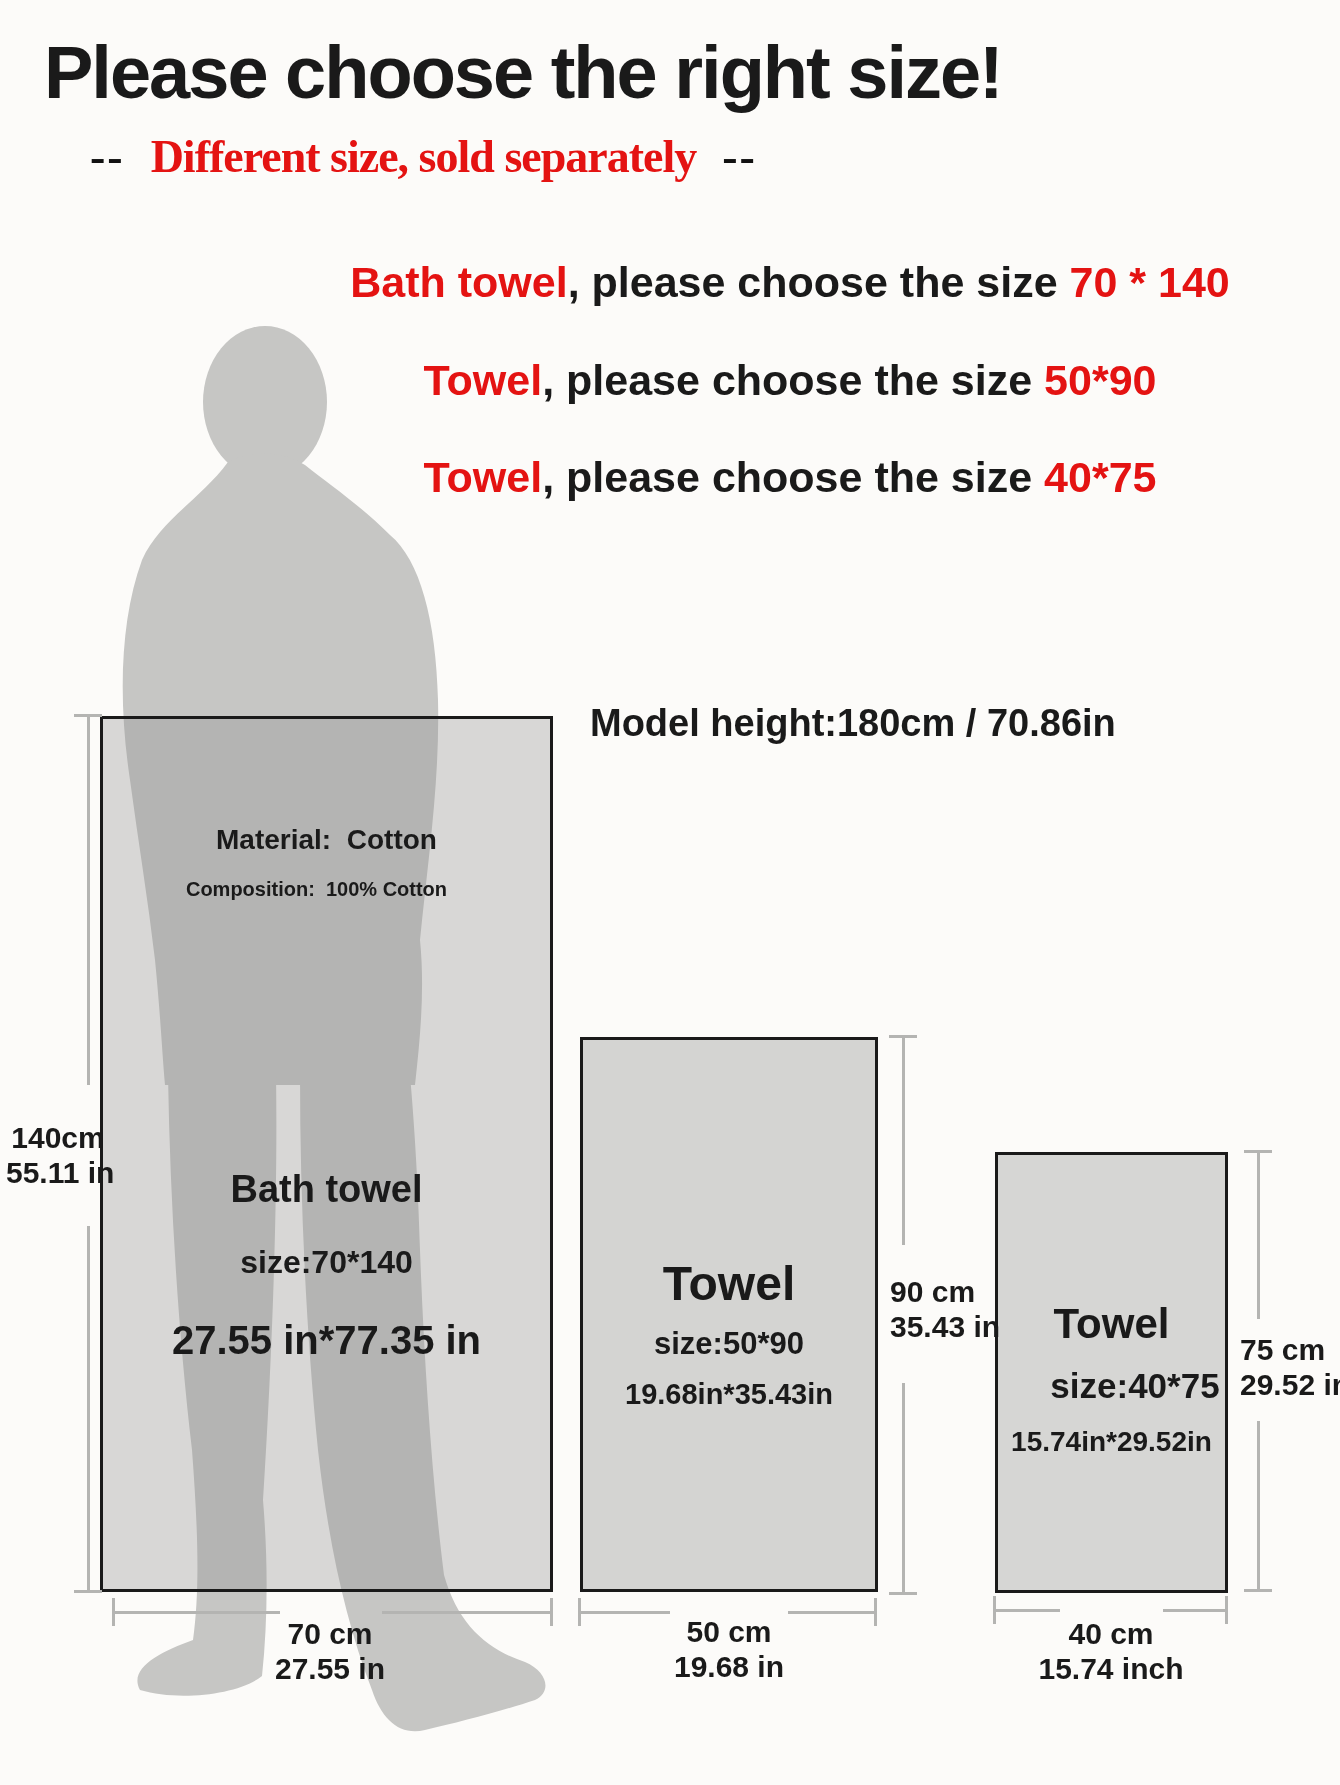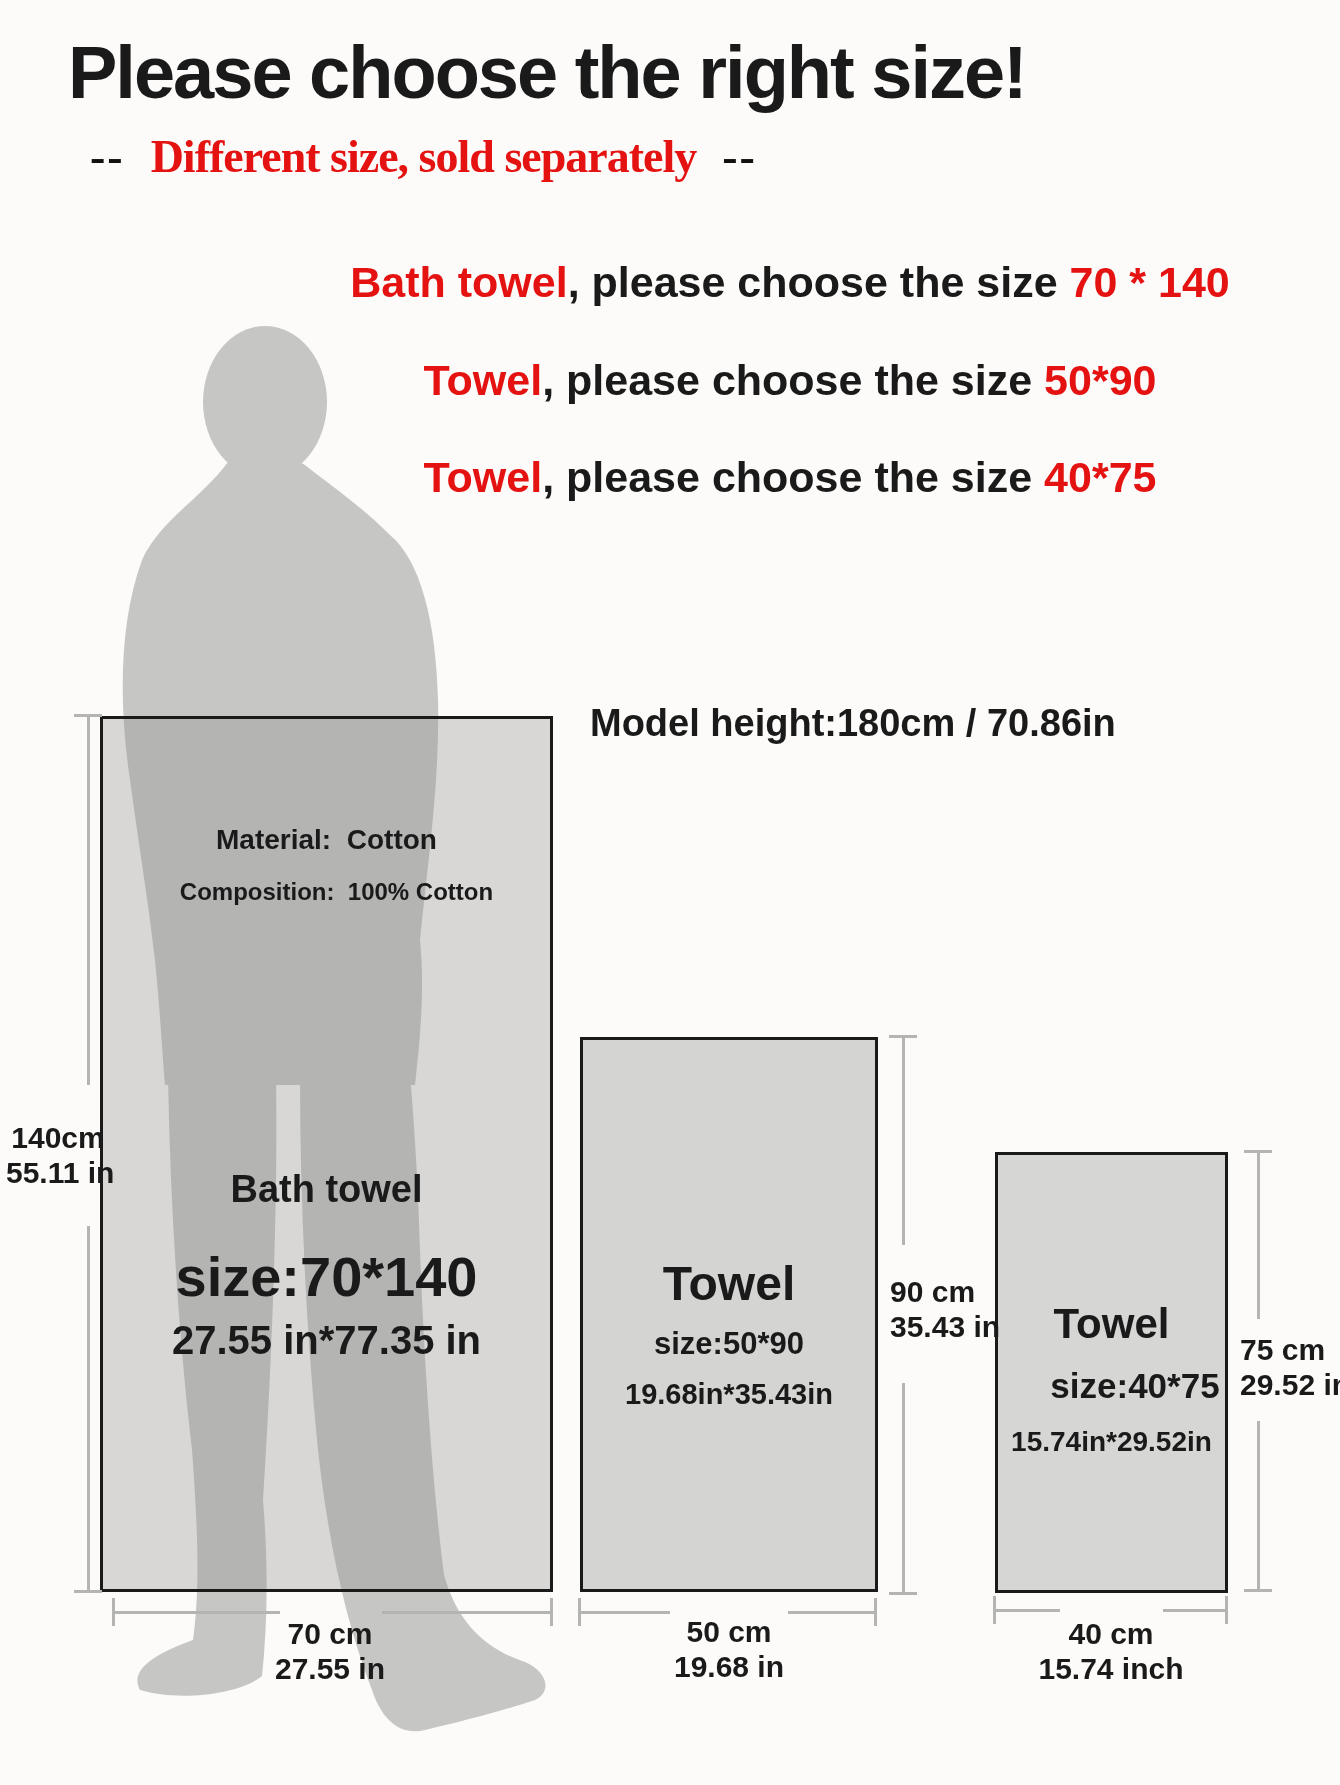--- a/index.html
+++ b/index.html
@@ -1,21 +1,21 @@
 <!DOCTYPE html>
 <html><head>
 <meta charset="utf-8">
 <style>
   html,body{margin:0;padding:0;}
   body{width:1340px;height:1785px;background:#fcfbf9;position:relative;overflow:hidden;
        font-family:"Liberation Sans","DejaVu Sans",sans-serif;color:#1a1a1a;}
   .abs{position:absolute;}
   .red{color:#e41312;}
   
-  .title{left:44px;top:30px;font-size:74px;font-weight:bold;letter-spacing:-2px;white-space:nowrap;margin-left:24px;}
+  .title{left:44px;top:30px;font-size:74px;font-weight:bold;letter-spacing:-2px;white-space:nowrap;}
   .subtitle{left:64px;top:130px;font-size:46px;font-weight:bold;letter-spacing:-1px;white-space:nowrap;font-family:Liberation Serif, serif;}
   .subtitle .dash{color:#111;margin:0 26px;letter-spacing:2px;}
   .instr{left:240px;width:1100px;text-align:center;font-size:43px;font-weight:bold;white-space:nowrap;}
   
   #silhouette{left:0;top:0;z-index:1;}
   
   .towel{box-sizing:border-box;border:3px solid #1a1a1a;z-index:2;}
   .towel-bath{left:100px;top:716px;width:453px;height:876px;background:rgba(148,148,146,0.34);}
   .towel-mid{left:580px;top:1037px;width:298px;height:555px;background:#d4d4d2;}
   .towel-small{left:995px;top:1152px;width:233px;height:441px;background:#d6d6d4;}
@@ -66,23 +66,23 @@
   <span class="red">Towel</span><span>, please choose the size </span><span class="red">50*90</span>
 </div>
 <div class="abs instr" style="top:453px">
   <span class="red">Towel</span><span>, please choose the size </span><span class="red">40*75</span>
 </div>
 
 <div class="abs model-height">Model height:180cm / 70.86in</div>
 
 <div class="abs towel towel-bath"></div>
 <div class="abs towel-text" style="left:110px;top:824px;width:433px;font-size:28px">Material:  Cotton</div>
-<div class="abs towel-text" style="left:120px;top:878px;width:433px;font-size:24px">Composition:  100% Cotton</div>
+<div class="abs towel-text" style="left:100px;top:878px;width:433px;font-size:20px">Composition:  100% Cotton</div>
 <div class="abs towel-text" style="left:110px;top:1168px;width:433px;font-size:38px">Bath towel</div>
-<div class="abs towel-text" style="left:110px;top:1244px;width:433px;font-size:56px">size:70*140</div>
+<div class="abs towel-text" style="left:110px;top:1244px;width:433px;font-size:32px">size:70*140</div>
 <div class="abs towel-text" style="left:110px;top:1318px;width:433px;font-size:40px">27.55 in*77.35 in</div>
 
 <div class="abs dl tick-h" style="left:74px;top:714px"></div>
 <div class="abs dl dl-v" style="left:87px;top:716px;height:369px"></div>
 <div class="abs dim-label" style="left:6px;top:1120px;width:104px;text-align:center">
   <div>140cm</div>
   <div>55.11 in</div>
 </div>
 <div class="abs dl dl-v" style="left:87px;top:1226px;height:366px"></div>
 <div class="abs dl tick-h" style="left:74px;top:1590px"></div>

